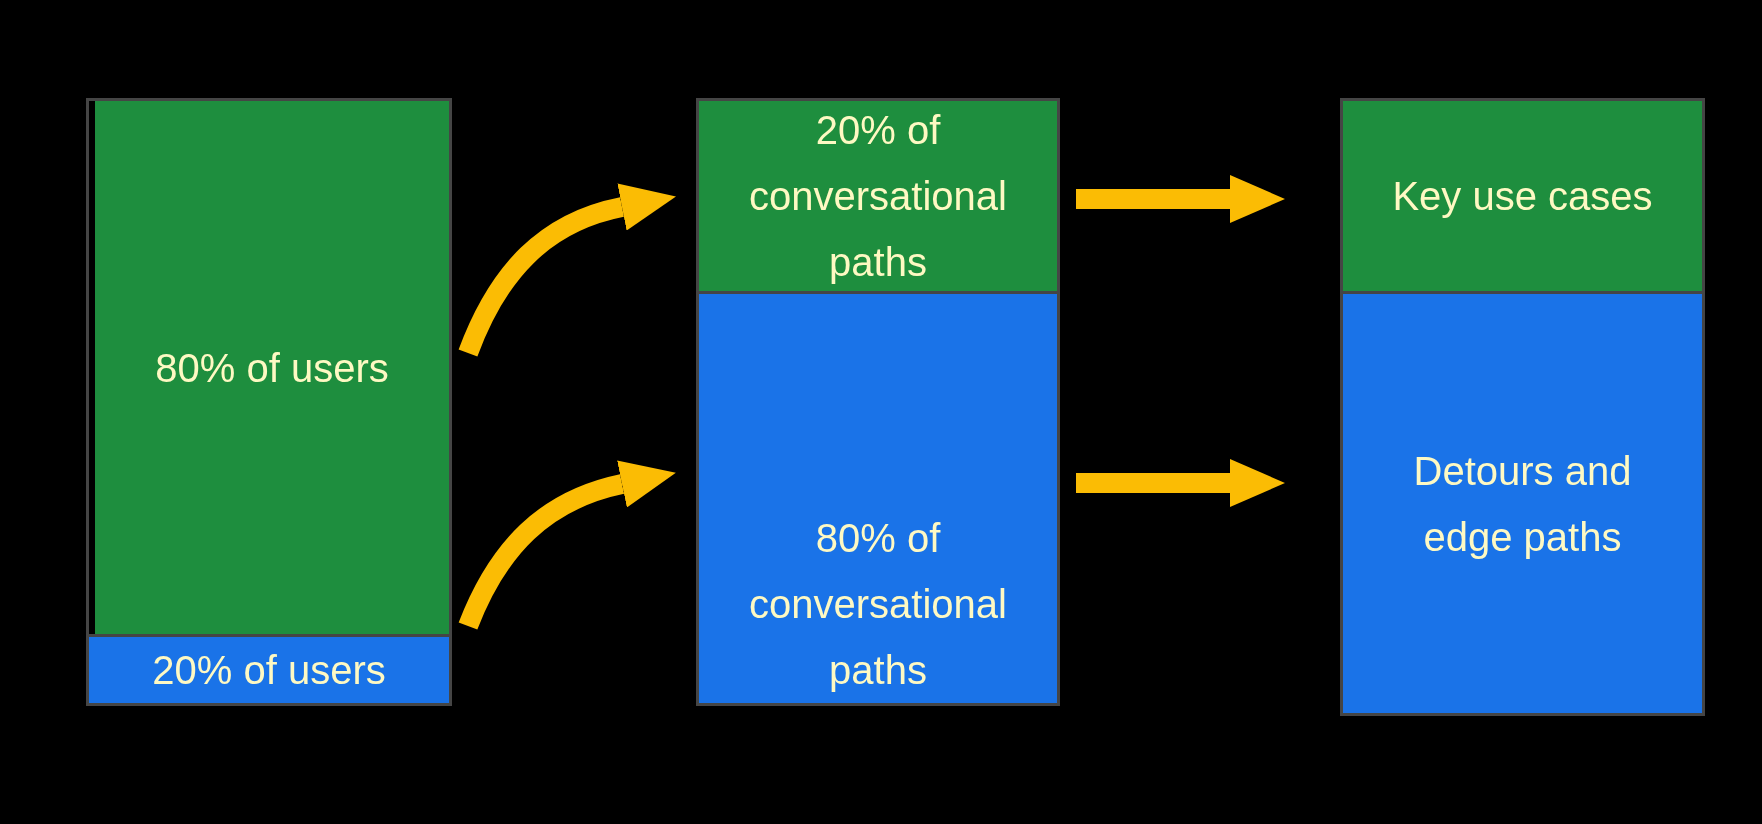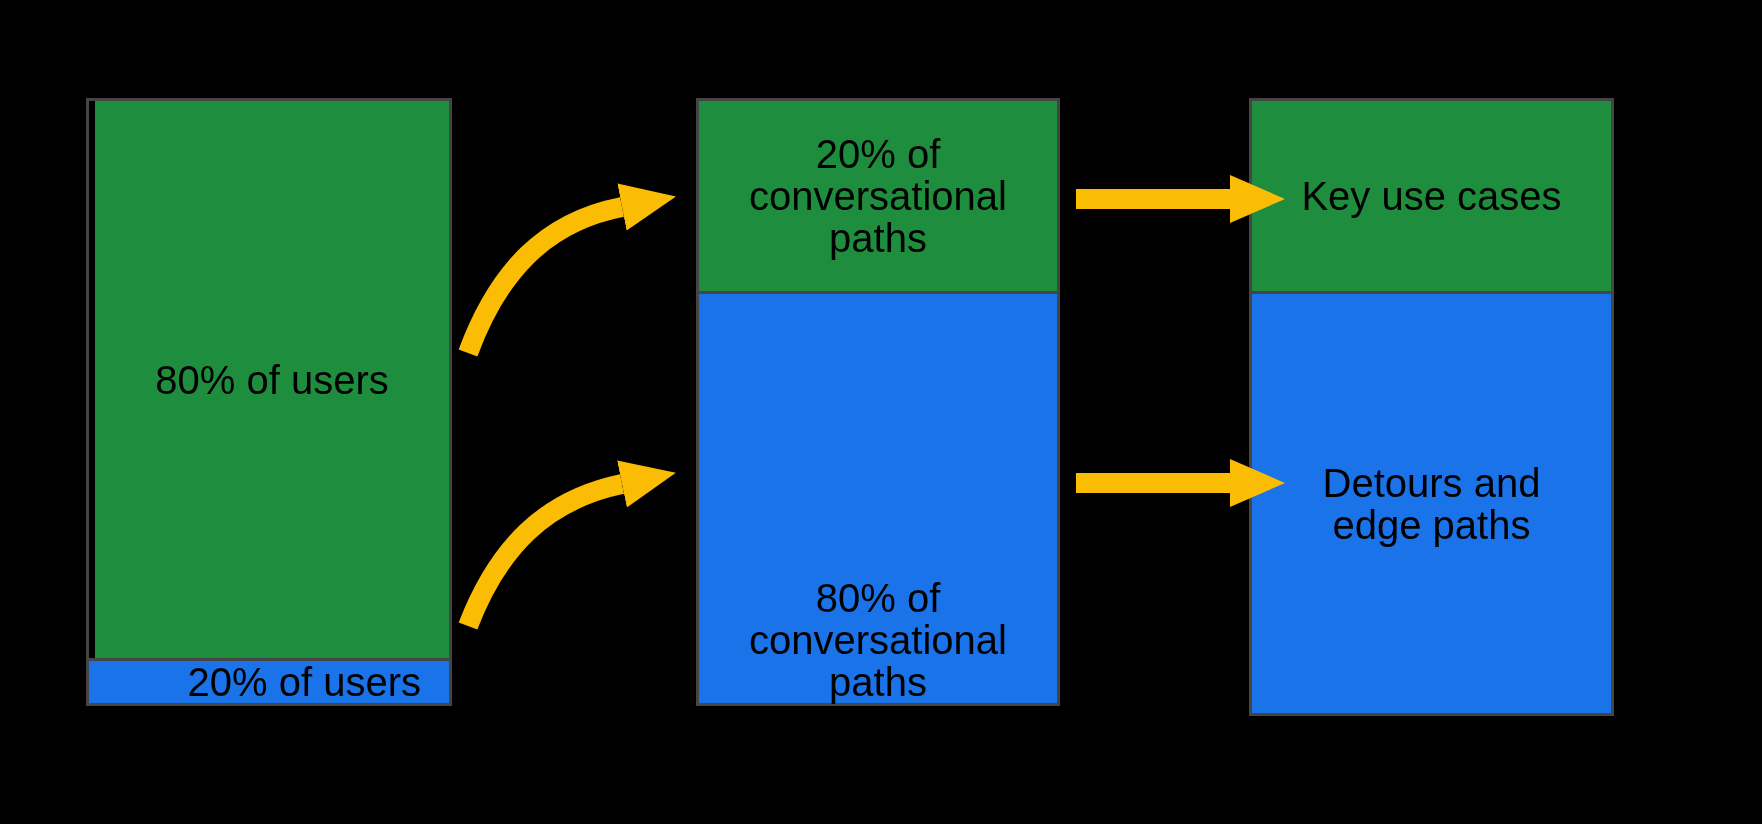--- a/index.html
+++ b/index.html
@@ -14,45 +14,45 @@
   .column {
     position: absolute;
     top: 98px;
     border: 3px solid #454545;
     box-sizing: border-box;
     display: flex;
     flex-direction: column;
   }
   .col-users    { left: 86px;   width: 366px; height: 608px; }
   .col-paths    { left: 696px;  width: 364px; height: 608px; }
-  .col-outcomes { left: 1249px; width: 365px; height: 618px; }
+  .col-outcomes { left: 1340px; width: 365px; height: 618px; }
 
   .seg {
     display: flex;
     align-items: center;
     justify-content: center;
     text-align: center;
   }
   .seg-green { background: #1E8E3E; }
   .seg-blue  { background: #1A73E8; }
   .divider   { flex: 0 0 3px; height: 3px; background: #454545; }
 
   .col-users .seg-green    { height: 564px; margin-left: 6px; }
-  .col-users .seg-blue     { flex: 1; justify-content: flex-end; }
+  .col-users .seg-blue     { flex: 1; }
   .col-paths .seg-green    { height: 190px; }
   .col-paths .seg-blue     { flex: 1; align-items: flex-end; }
   .col-outcomes .seg-green { height: 190px; }
   .col-outcomes .seg-blue  { flex: 1; }
 
   .seg-label {
-    color: #000000;
+    color: #fef9c3;
     font-size: 40px;
-    line-height: 42px;
+    line-height: 66px;
     font-weight: 500;
-    padding: 0 28px;
+    padding: 0 38px;
   }
   .arrows {
     position: absolute;
     left: 0;
     top: 0;
     width: 1762px;
     height: 824px;
     pointer-events: none;
   }
 </style>

